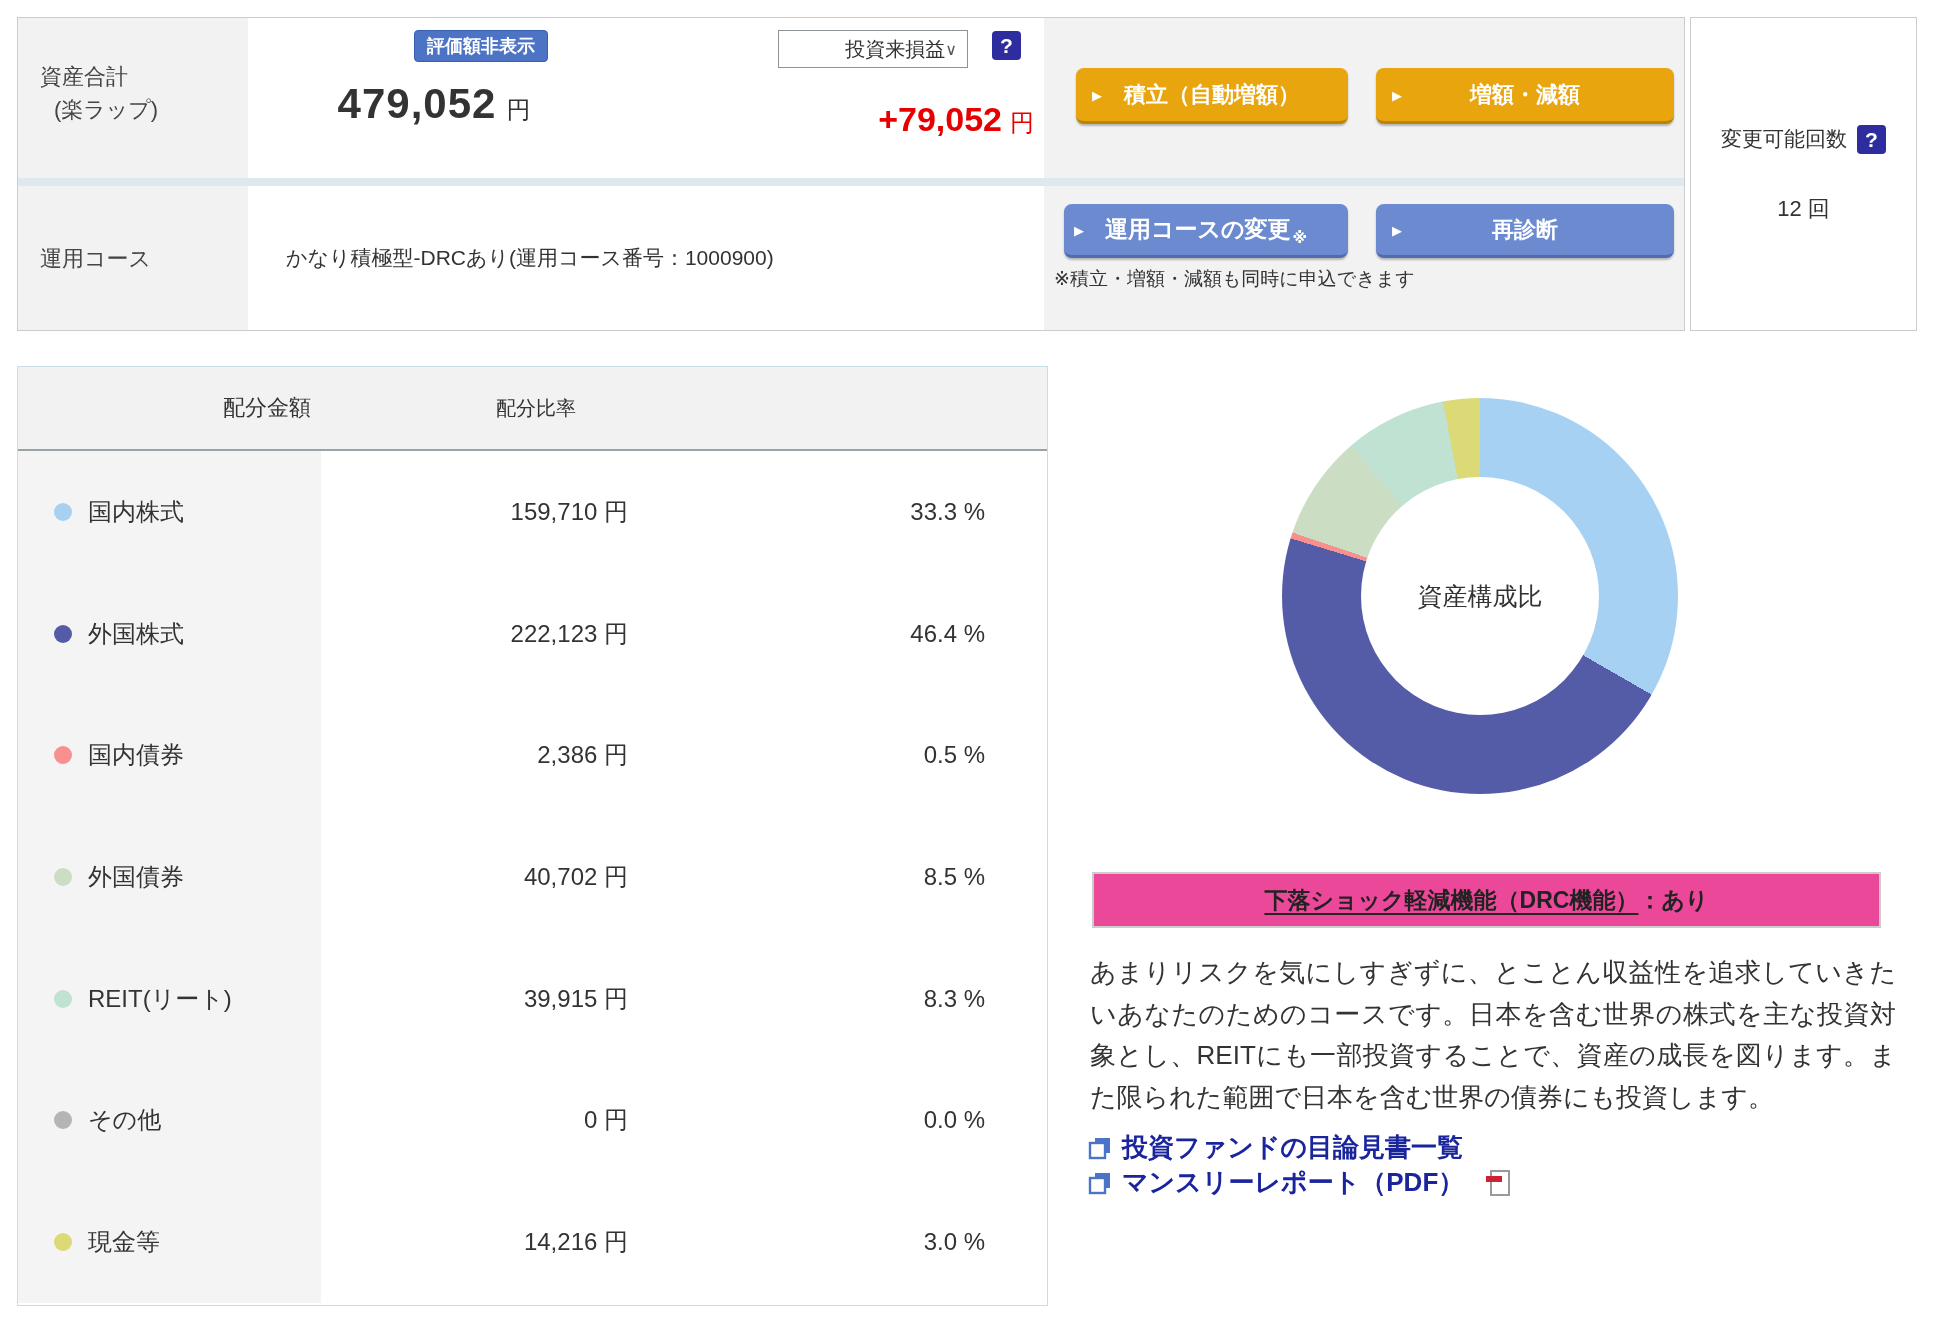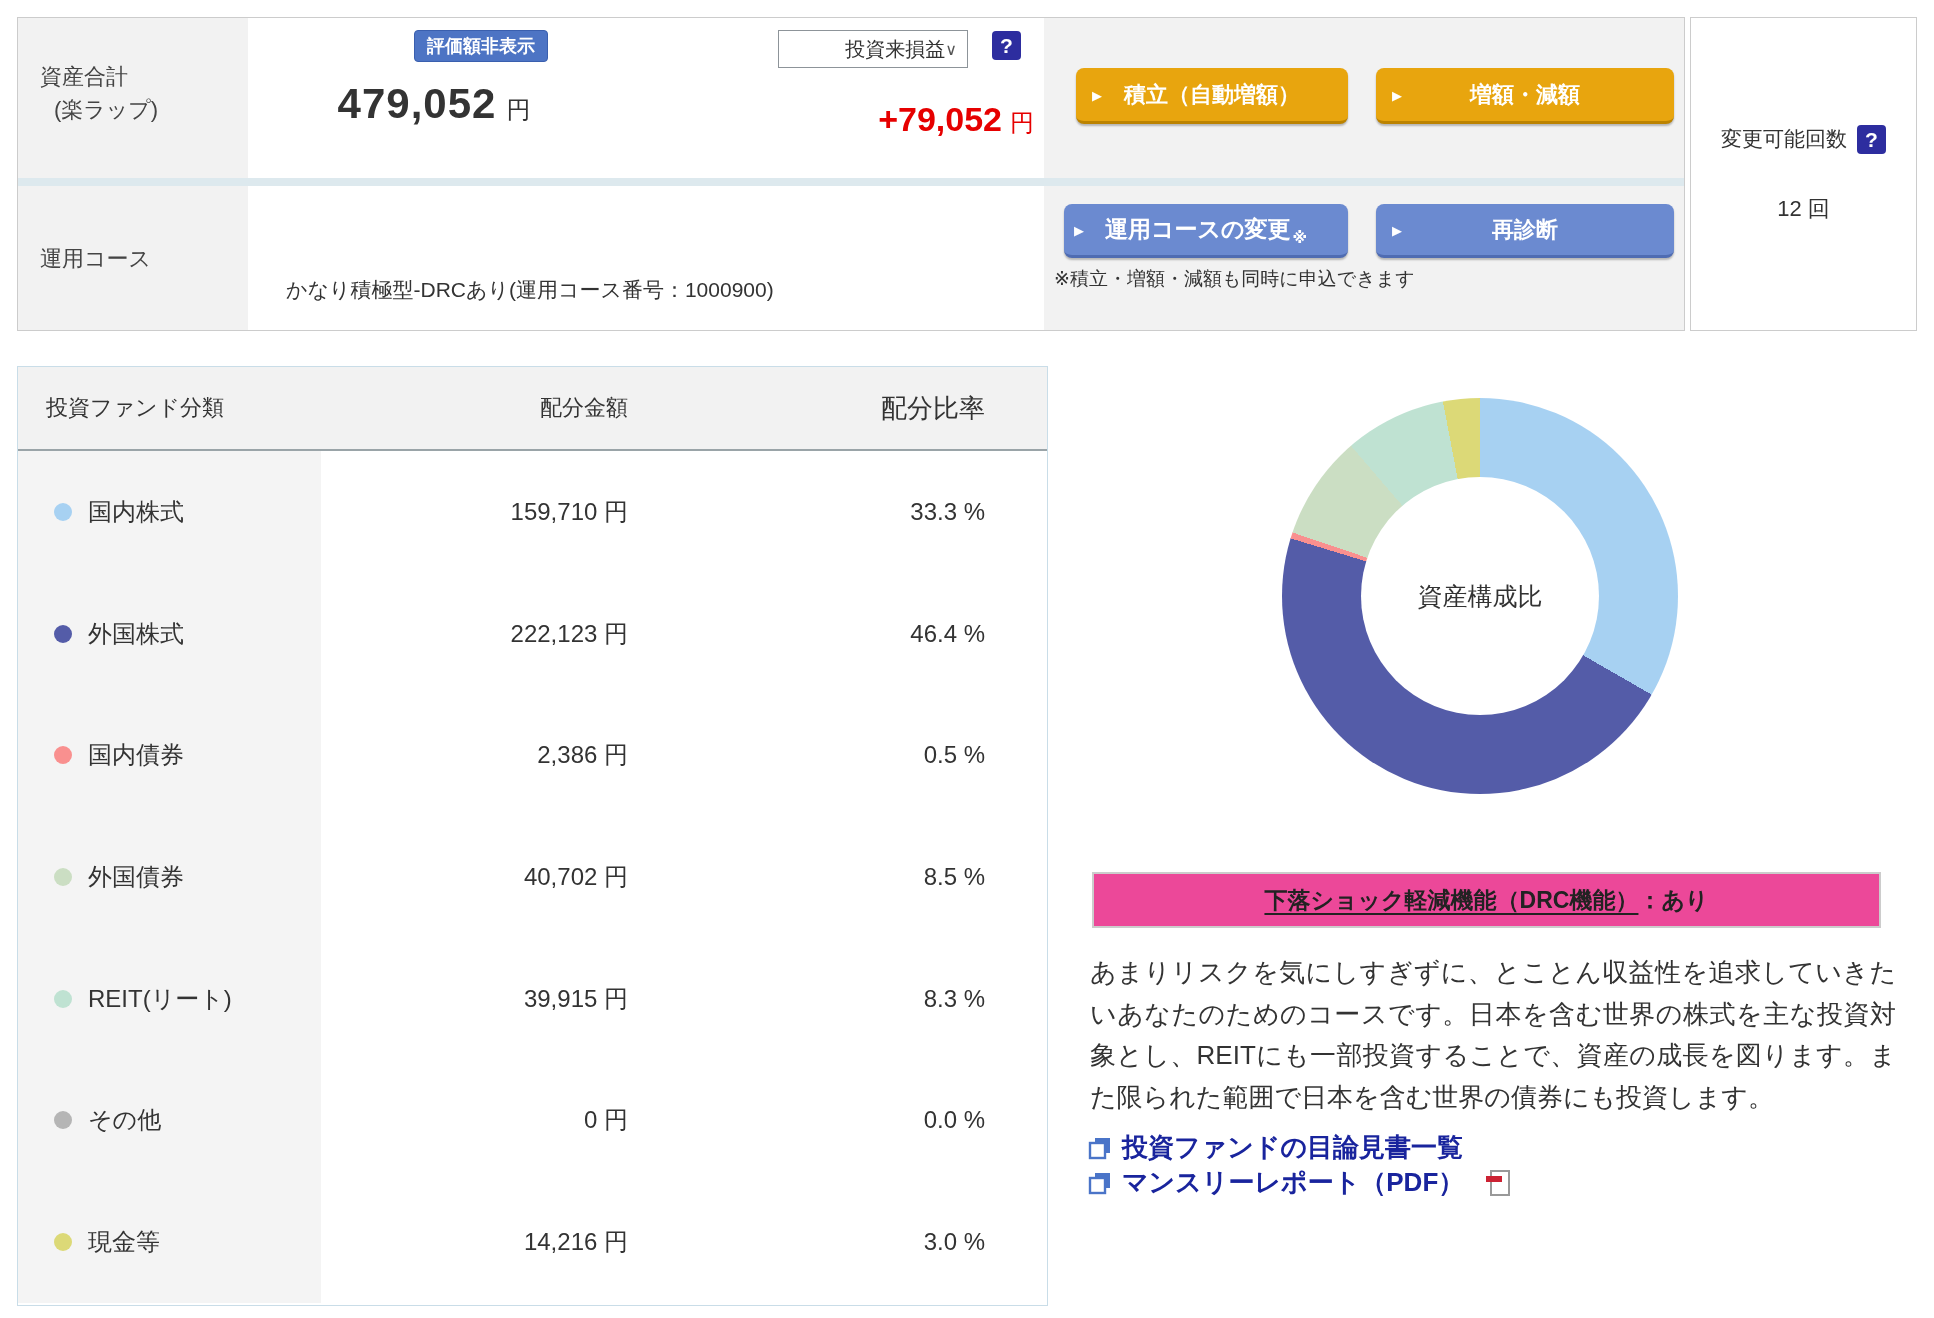--- a/index.html
+++ b/index.html
@@ -41,21 +41,21 @@
   }
   .select-caret{font-size:16px;color:#555;}
   .help-icon{
     display:inline-block;width:29px;height:29px;border-radius:4px;background:#2d2d9f;
     color:#fff;font-size:21px;font-weight:bold;text-align:center;line-height:29px;cursor:pointer;
   }
   .help-1{position:absolute;left:744px;top:13px;}
   .profit-line{position:absolute;right:10px;top:82px;white-space:nowrap;margin-left:12px;}
   .profit-num{font-size:34px;font-weight:bold;color:#e60000;}
   .profit-unit{font-size:24px;color:#e60000;margin-left:8px;}
-  .course-value{display:flex;align-items:center;padding-left:38px;font-size:21px;color:#333;height:100%;margin-top:32px;}
+  .course-value{display:flex;align-items:center;padding-left:38px;font-size:21px;color:#333;height:100%;}
   
   .btn{
     position:absolute;border-radius:8px;color:#fff;font-weight:bold;font-size:22px;
     display:flex;align-items:center;justify-content:center;cursor:pointer;
     box-shadow:0 2px 2px rgba(0,0,0,0.25);box-sizing:border-box;
   }
   .btn .arrow{position:absolute;left:16px;font-size:13px;top:50%;transform:translateY(-50%);}
   .btn-orange{background:#e8a50e;border-bottom:3px solid #bc8300;}
   .btn-blue{background:#6b8ad0;border-bottom:3px solid #4f6cb2;}
   .btn-tsumitate{left:32px;top:50px;width:272px;height:56px;}
@@ -77,21 +77,21 @@
   .table-panel{
     position:absolute;left:17px;top:366px;width:1029px;height:938px;
     border:1px solid #c9dde8;background:#fff;box-sizing:content-box;
   }
   .thead{
     display:grid;grid-template-columns:303px 317px 1fr;height:84px;
     background:#f2f2f2;border-bottom:2px solid #9aa4a8;box-sizing:border-box;
   }
   .thead .h1{display:flex;align-items:center;padding-left:28px;font-size:22px;color:#333;}
   .thead .h2{display:flex;align-items:center;justify-content:flex-end;padding-right:10px;font-size:22px;color:#333;}
-  .thead .h3{display:flex;align-items:center;justify-content:flex-end;padding-right:62px;font-size:26px;color:#333;text-align:center;}
+  .thead .h3{display:flex;align-items:center;justify-content:flex-end;padding-right:62px;font-size:20px;color:#333;text-align:center;}
   .tbody{}
   .arow{display:grid;grid-template-columns:303px 317px 1fr;height:121.7px;}
   .arow .c1{background:#f4f4f4;display:flex;align-items:center;padding-left:36px;font-size:24px;color:#333;}
   .arow .bullet{width:18px;height:18px;border-radius:50%;margin-right:16px;flex:0 0 auto;}
   .arow .c2{display:flex;align-items:center;justify-content:flex-end;padding-right:10px;font-size:24px;color:#333;}
   .arow .c3{display:flex;align-items:center;justify-content:flex-end;padding-right:62px;font-size:24px;color:#333;}
   
   .donut{
     position:absolute;left:1282px;top:398px;width:396px;height:396px;border-radius:50%;
   }
@@ -174,21 +174,20 @@
 <div class="side-panel">
   <div class="side-top">
     <span>変更可能回数</span>
     <span class="help-icon">?</span>
   </div>
   <div class="side-count">12 回</div>
 </div>
 
 <div class="table-panel">
   <div class="thead">
-    <div class="h1">投資ファンド分類</div>
     <div class="h2">配分金額</div>
     <div class="h3">配分比率</div>
   </div>
   <div class="tbody" id="alloc-body">
       <div class="arow">
         <div class="c1">
           <span class="bullet" style="background: rgb(167, 209, 242);"></span>
           <span>国内株式</span>
         </div>
         <div class="c2">159,710 円</div>

